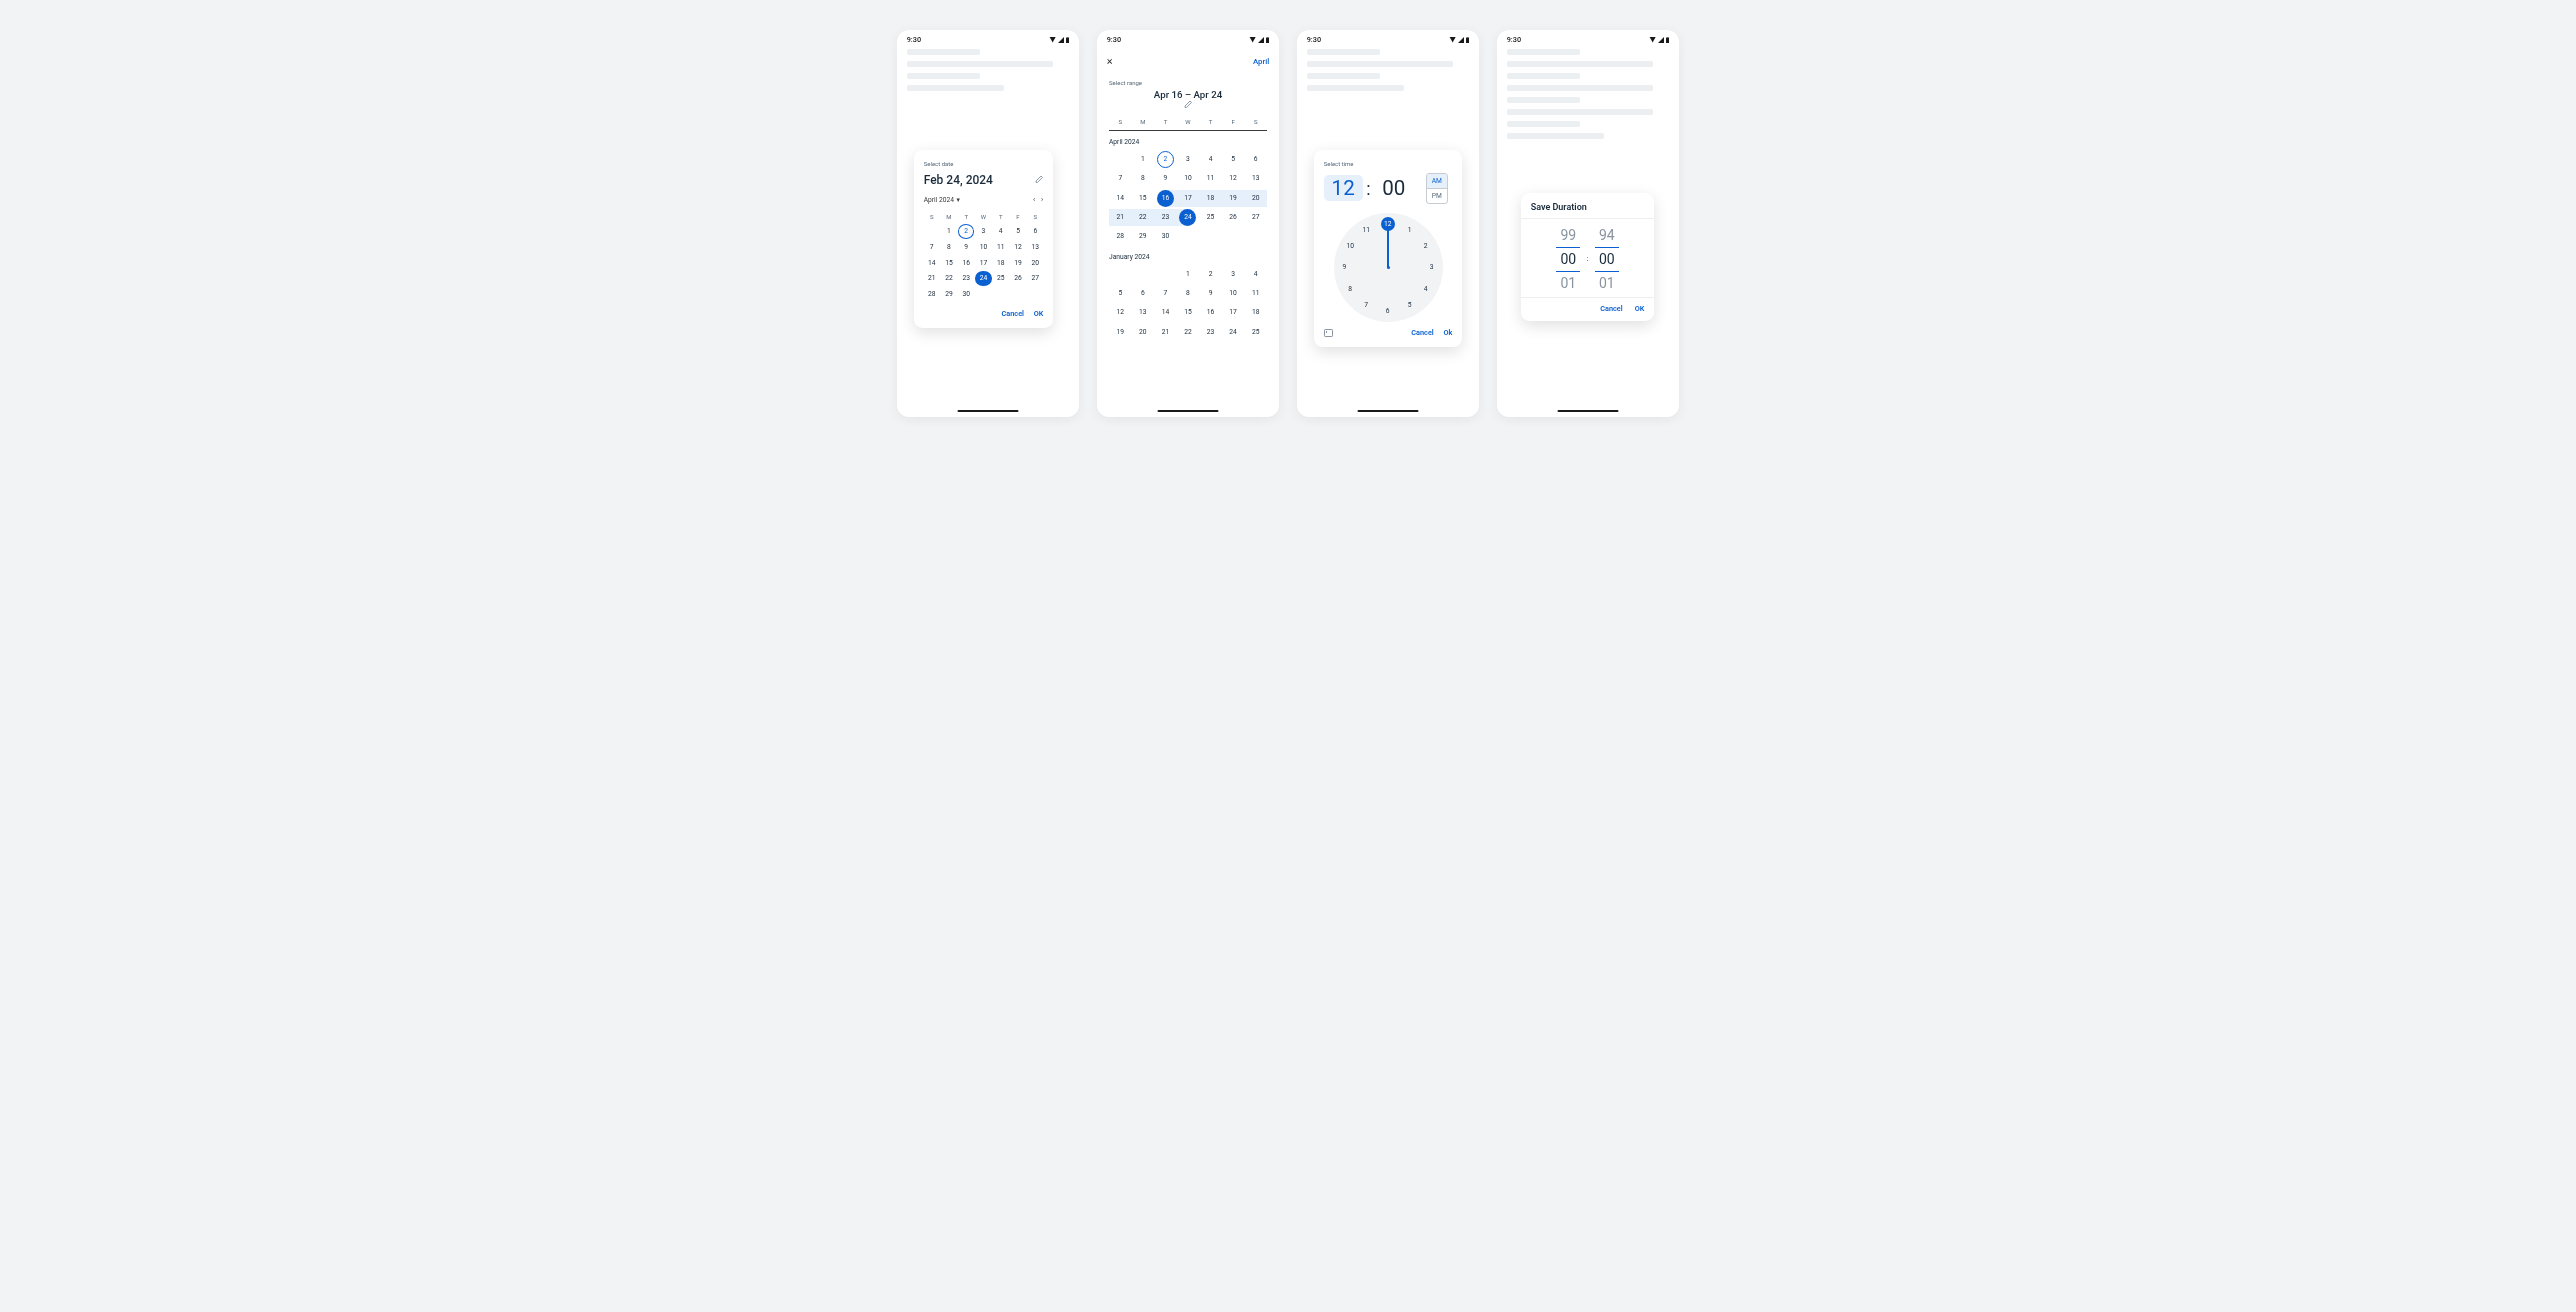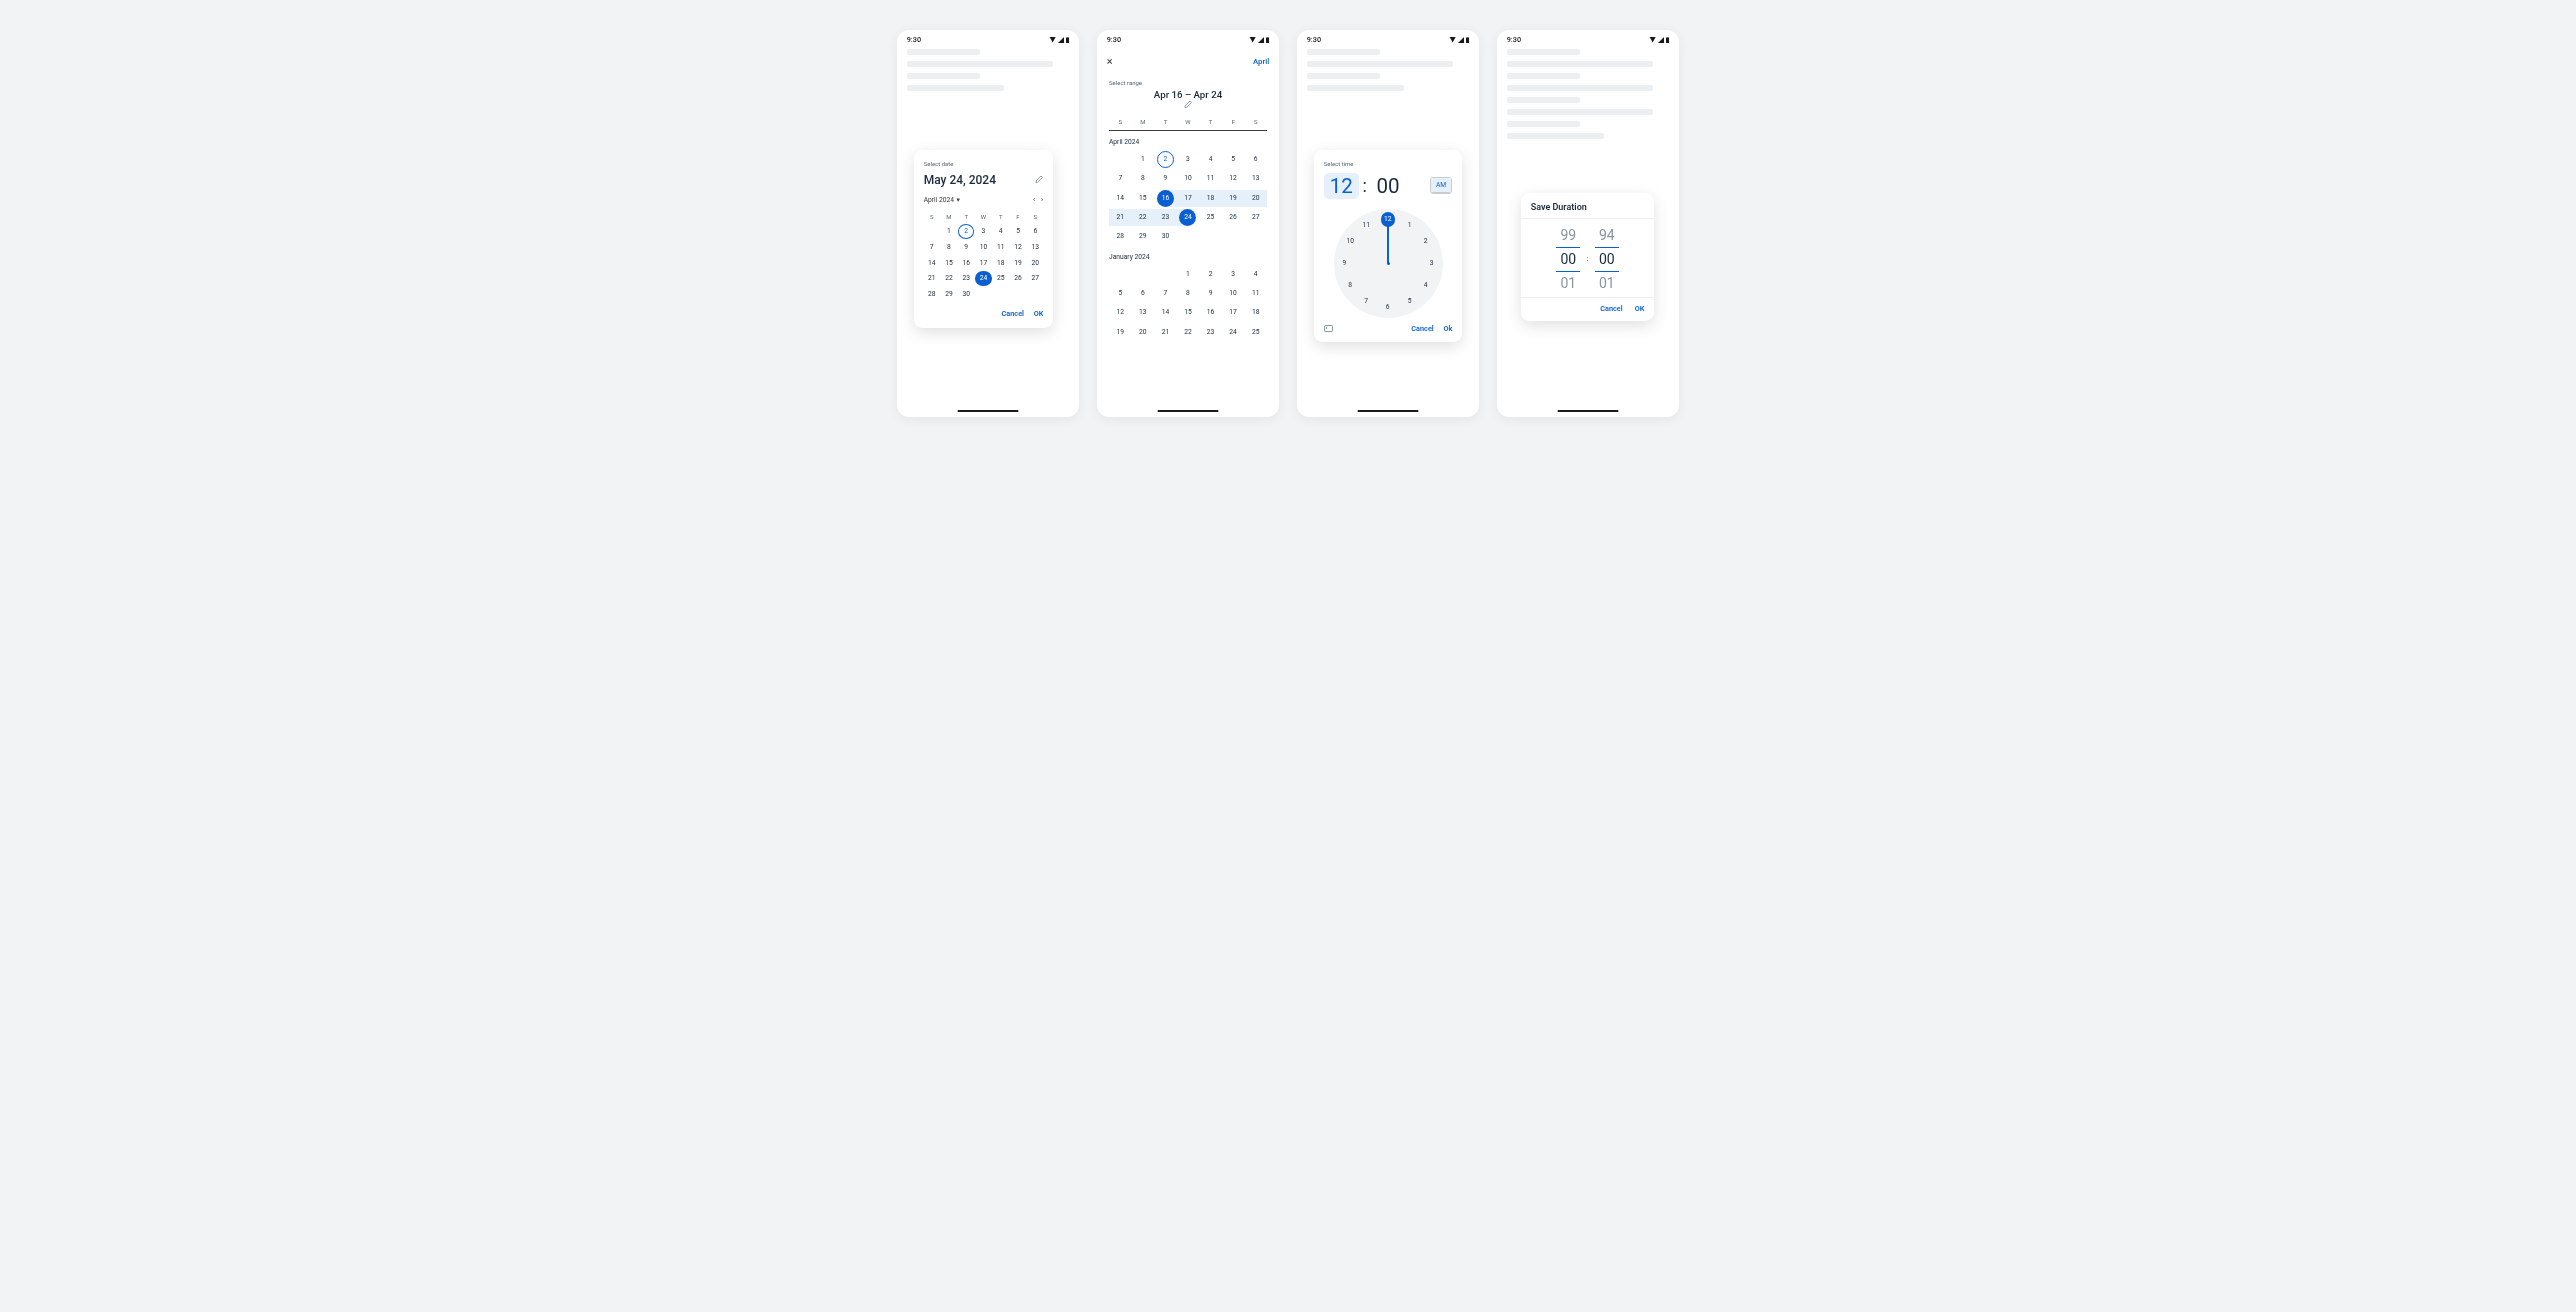--- a/index.html
+++ b/index.html
@@ -64,21 +64,21 @@
 .range-day.rs::before { content:""; position:absolute; right:0; top:0; bottom:0; left:50%; background:#e6f0fb; }
 .range-day.re::before { content:""; position:absolute; left:0; top:0; bottom:0; right:50%; background:#e6f0fb; }
 
 
 .picker-time { top: 120px; left: 17px; width: 148px; }
 .time-display { display: flex; align-items: center; gap: 3.6px; margin-bottom: 9.7px; }
 .time-num { font-size: 20.6px; font-weight: 400; text-align:center; border-radius: 4.8px; padding: 1.2px 6px; width: 39px; }
 .time-num.active { background: #e6f0fb; color: #0b60d1; }
 .time-num.inactive { color: #1a2b3c; }
 .time-colon { font-size: 18px; color: #1a2b3c; }
-.ampm-group { display: flex; border: 0.6px solid #c5ccd3; border-radius: 3px; overflow: hidden; margin-left: 21px; }
+.ampm-group { display: flex; flex-direction: column; border: 0.6px solid #c5ccd3; border-radius: 3px; overflow: hidden; margin-left: 9px; }
 .ampm { font-size: 6.7px; text-align: center; padding: 3px 4.8px; }
 .ampm.active { background: #e6f0fb; color: #0b60d1; border-bottom: 0.6px solid #c5ccd3; }
 .ampm:not(.active) { color: #5a6b7b; }
 .clock-face {
   width: 109px; height: 109px; border-radius: 50%; background: #f1f3f5; margin: 0 auto 6px;
   position: relative;
 }
 .clock-center { position:absolute; top:50%; left:50%; width:3px; height:3px; margin:-1.5px 0 0 -1.5px; background:#0b60d1; border-radius:50%; }
 .clock-hand { position:absolute; left:50%; top:7.3px; width:1.2px; height:47px; background:#0b60d1; margin-left:-0.6px; }
 .clock-num { position:absolute; width:14.5px; height:14.5px; line-height:14.5px; text-align:center; font-size:6.7px; color:#1a2b3c; border-radius:50%; }
@@ -120,21 +120,21 @@
   <div class="skeleton">
     <div class="skeleton-line sk-1"></div>
       <div class="skeleton-line sk-2"></div>
     <div class="skeleton-line sk-1"></div>
       <div class="skeleton-line sk-3"></div>
   </div>
 
   <div class="picker-card picker-date">
     <div class="picker-label">Select date</div>
     <div class="picker-headline">
-      <h1>May 24, 2024</h1>
+      <h1>Feb 24, 2024</h1>
       <span>
         <svg class="pencil-icon" viewBox="0 0 24 24" fill="none" stroke="currentColor" stroke-width="2">
             <path d="M17 3l4 4L7 21H3v-4L17 3z"></path>
           </svg>
       </span>
     </div>
     <div class="month-row">
       <div class="month-select">
         <span>April 2024</span>
         <span>▾</span>

